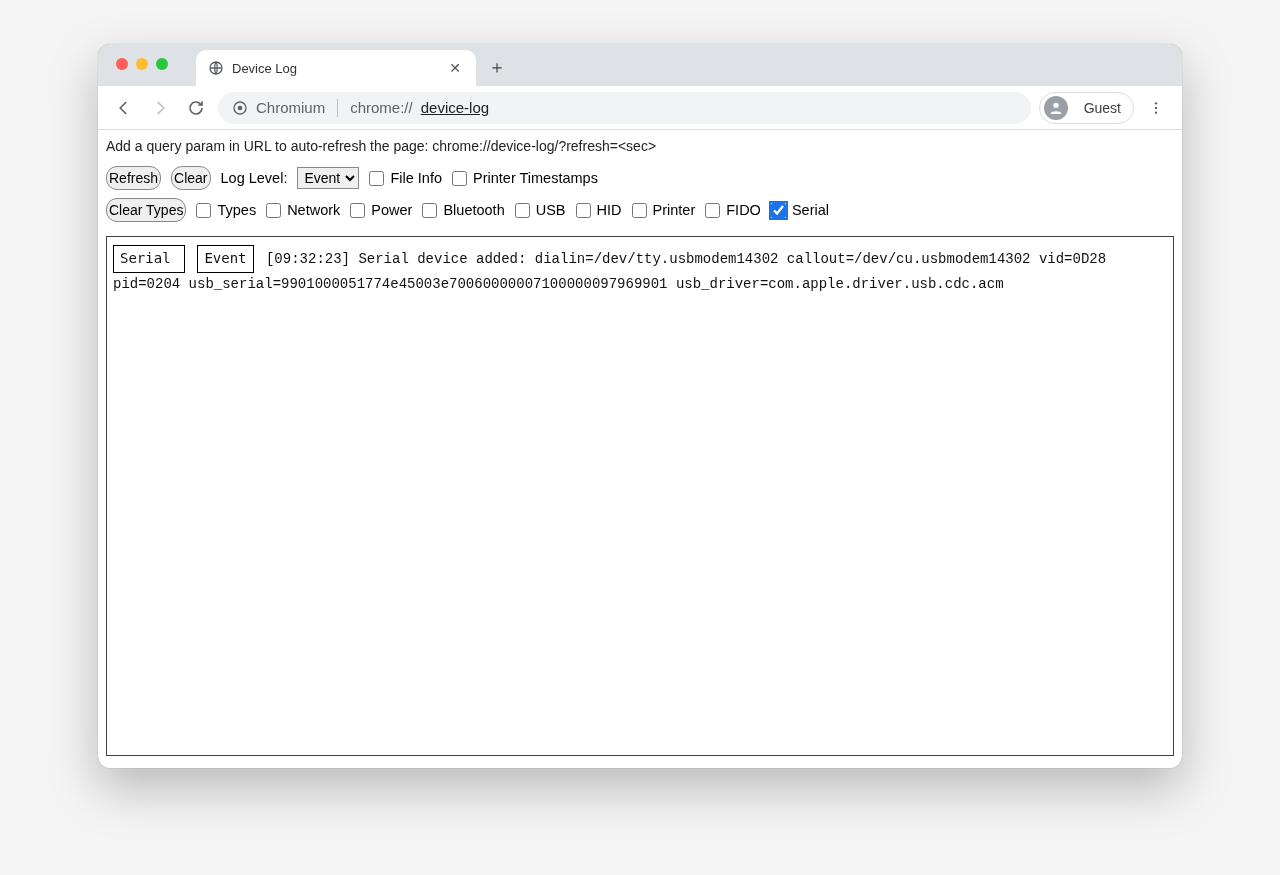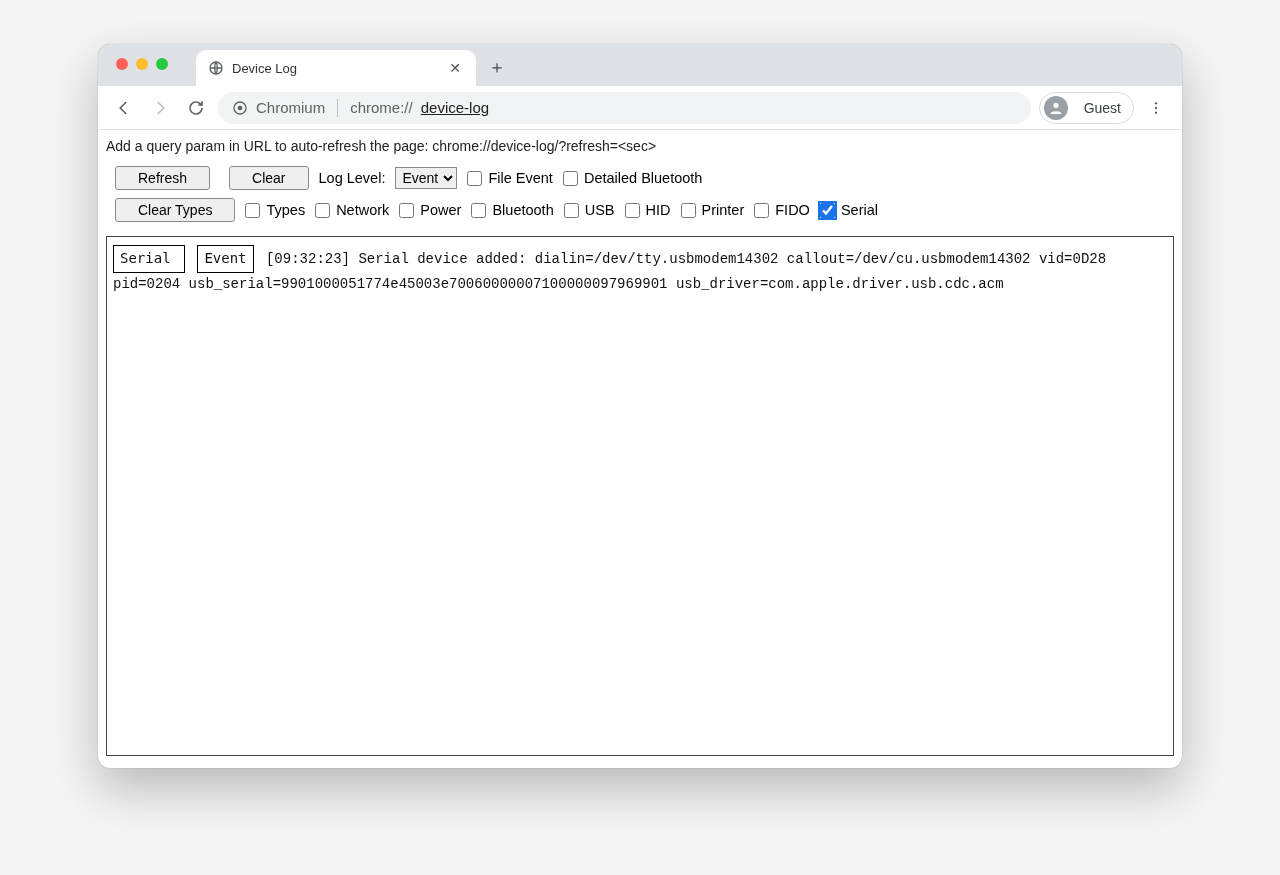--- a/index.html
+++ b/index.html
@@ -80,24 +80,23 @@
     height:32px; border:1px solid #dadce0; border-radius:16px;
     display:flex; align-items:center; gap:16px; padding:0 12px 0 4px;
     color:#3c4043; font-size:14px;
   }
   .guest-chip .avatar { width:24px; height:24px; border-radius:50%; background:#9aa0a6; display:flex; align-items:center; justify-content:center;}
   .kebab { width:28px; display:flex; align-items:center; justify-content:center; color:#5f6368;}
   .page { padding:6px 8px 12px 8px; background:#fff; }
   .hint { font-size:14px; color:#222; padding:2px 0 8px 0;}
   .ctl-row { display:flex; align-items:center; gap:10px; flex-wrap:wrap; padding:4px 0; font-size:14.5px;}
   button.std {
-    font-size:14px; padding:3px 22px;
-    background:#efefef; border:1px solid #8a8a8a; border-radius:3px;
+    font-size:14px; padding:3px 2px;
+    background:#efefef; border:1px solid #8a8a8a; border-radius:11px;
     font-family:inherit;
-    margin-left:9px;
   }
   select.std { font-size:14px; padding:1px 2px; border:1px solid #8a8a8a; background:#efefef;}
   .chk { display:inline-flex; align-items:center; gap:6px;}
   .chk input { width:15px; height:15px; margin:0; }
   .chk.serial input { accent-color:#1a73e8; outline:2px solid #1a73e8; outline-offset:0; }
   .log-panel { border:1px solid #404040; margin-top:10px; padding:6px 0; min-height:520px; background:#fff;}
   .entry { padding:2px 6px 6px 6px; font-family: Menlo, Consolas, "Courier New", monospace; font-size:14px; line-height:1.7; color:#111; overflow-wrap:anywhere;}
   .badge { display:inline-block; border:1px solid #000; padding:1px 6px; margin-right:4px; min-width:72px; font-family:Menlo,Consolas,monospace; font-size:14px;}
   .badge.short { min-width:56px;}
 </style>
@@ -177,25 +176,25 @@
 
     <div class="ctl-row">
       <button class="std">Refresh</button>
       <button class="std">Clear</button>
       <span>Log Level:</span>
       <select class="std">
         <option>Event</option>
       </select>
       <label class="chk">
         <input type="checkbox" style="">
-        <span>File Event</span>
+        <span>File Info</span>
       </label>
       <label class="chk">
         <input type="checkbox" style="">
-        <span>Detailed Bluetooth</span>
+        <span>Printer Timestamps</span>
       </label>
     </div>
 
     <div class="ctl-row">
       <button class="std">Clear Types</button>
       <label class="chk">
           <input type="checkbox" style="">
           <span>Types</span>
         </label>
       <label class="chk">

